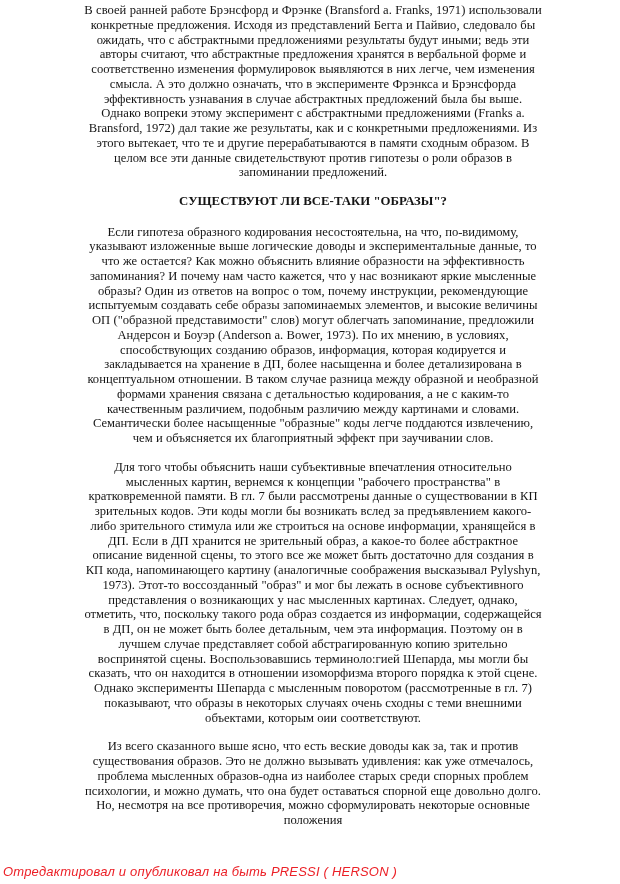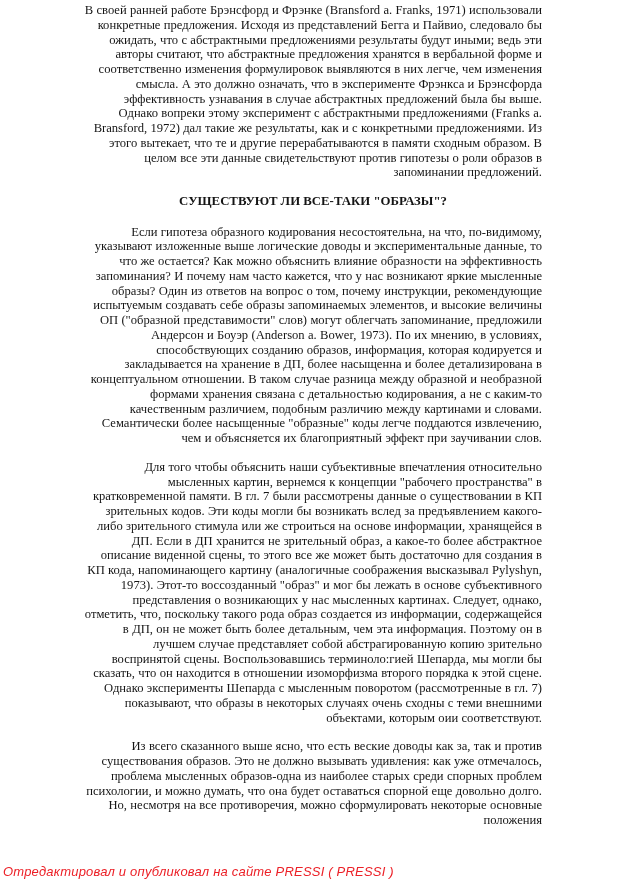--- a/index.html
+++ b/index.html
@@ -17,21 +17,21 @@
   }
   .page {
     position: absolute;
     top: 3px;
     left: 84px;
     width: 458px;
   }
   .para {
     font-size: 12.6px;
     line-height: 14.75px;
-    text-align: right;
+    text-align: center;
     margin: 0 0 14px 0;
     word-spacing: 0.2px;
   }
   .heading {
     font-size: 12.8px;
     line-height: 15.5px;
     font-weight: bold;
     text-align: center;
     margin: 7px 0 15px 0;
   }
@@ -60,13 +60,13 @@
   </h2>
 
   <p class="para">Если гипотеза образного кодирования несостоятельна, на что, по-видимому, указывают изложенные выше логические доводы и экспериментальные данные, то что же остается? Как можно объяснить влияние образности на эффективность запоминания? И почему нам часто кажется, что у нас возникают яркие мысленные образы? Один из ответов на вопрос о том, почему инструкции, рекомендующие испытуемым создавать себе образы запоминаемых элементов, и высокие величины ОП ("образной представимости" слов) могут облегчать запоминание, предложили Андерсон и Боуэр (Anderson a. Bower, 1973). По их мнению, в условиях, способствующих созданию образов, информация, которая кодируется и закладывается на хранение в ДП, более насыщенна и более детализирована в концептуальном отношении. В таком случае разница между образной и необразной формами хранения связана с детальностью кодирования, а не с каким-то качественным различием, подобным различию между картинами и словами. Семантически более насыщенные "образные" коды легче поддаются извлечению, чем и объясняется их благоприятный эффект при заучивании слов.</p>
 
   <p class="para">Для того чтобы объяснить наши субъективные впечатления относительно мысленных картин, вернемся к концепции "рабочего пространства" в кратковременной памяти. В гл. 7 были рассмотрены данные о существовании в КП зрительных кодов. Эти коды могли бы возникать вслед за предъявлением какого-либо зрительного стимула или же строиться на основе информации, хранящейся в ДП. Если в ДП хранится не зрительный образ, а какое-то более абстрактное описание виденной сцены, то этого все же может быть достаточно для создания в КП кода, напоминающего картину (аналогичные соображения высказывал Pylyshyn, 1973). Этот-то воссозданный "образ" и мог бы лежать в основе субъективного представления о возникающих у нас мысленных картинах. Следует, однако, отметить, что, поскольку такого рода образ создается из информации, содержащейся в ДП, он не может быть более детальным, чем эта информация. Поэтому он в лучшем случае представляет собой абстрагированную копию зрительно воспринятой сцены. Воспользовавшись терминоло:гией Шепарда, мы могли бы сказать, что он находится в отношении изоморфизма второго порядка к этой сцене. Однако эксперименты Шепарда с мысленным поворотом (рассмотренные в гл. 7) показывают, что образы в некоторых случаях очень сходны с теми внешними объектами, которым оии соответствуют.</p>
 
   <p class="para">Из всего сказанного выше ясно, что есть веские доводы как за, так и против существования образов. Это не должно вызывать удивления: как уже отмечалось, проблема мысленных образов-одна из наиболее старых среди спорных проблем психологии, и можно думать, что она будет оставаться спорной еще довольно долго. Но, несмотря на все противоречия, можно сформулировать некоторые основные положения</p>
 
 </div>
 
-<div class="footer-credit" style="color: rgb(236, 32, 39);">Отредактировал и опубликовал на сайте PRESSI ( PRESSI )</div>
+<div class="footer-credit" style="color: rgb(236, 32, 39);">Отредактировал и опубликовал на быть PRESSI ( HERSON )</div>
 
 </body></html>

